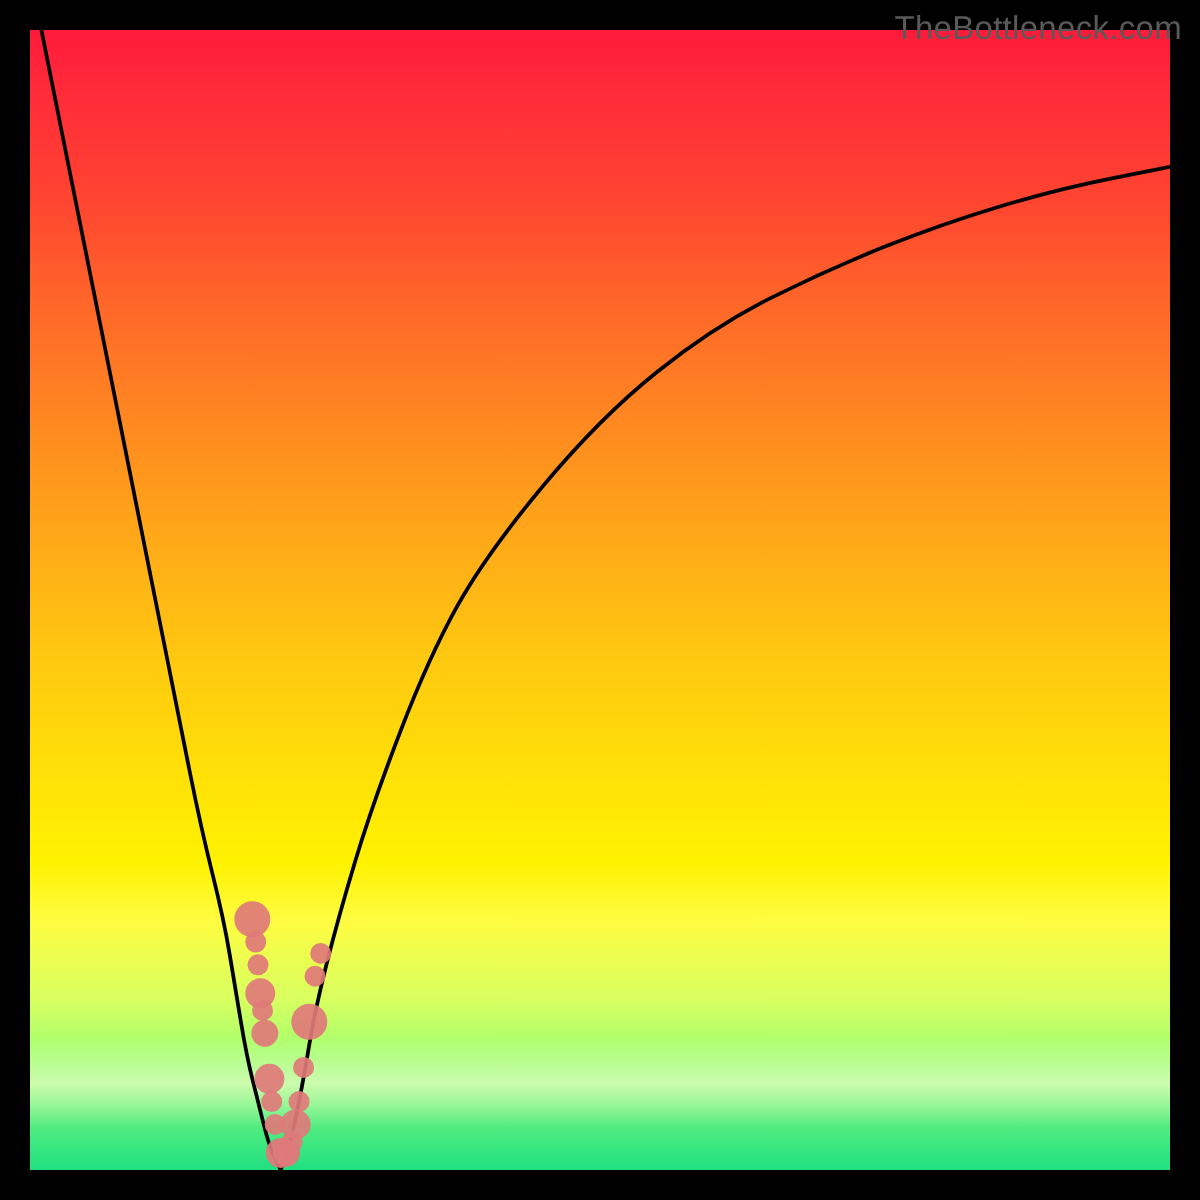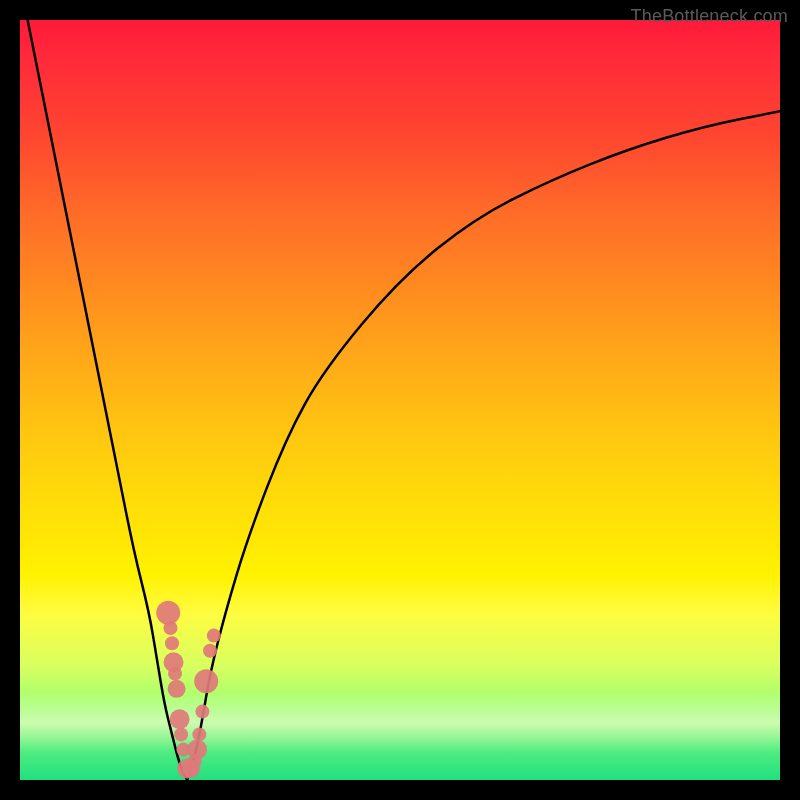--- a/index.html
+++ b/index.html
@@ -26,21 +26,21 @@
         #a0ff70 90%,
         #60f080 95%,
         #20e080 100%
       );
     }
     .watermark {
       position: absolute;
       top: 6px;
       right: 12px;
       font-family: Arial, Helvetica, sans-serif;
-      font-size: 18px;
+      font-size: 22px;
       color: #5a5a5a;
       font-weight: 400;
       z-index: 10;
       letter-spacing: 0.2px;
     }
     svg.curves {
       position: absolute;
       left: 0;
       top: 0;
       width: 100%;

